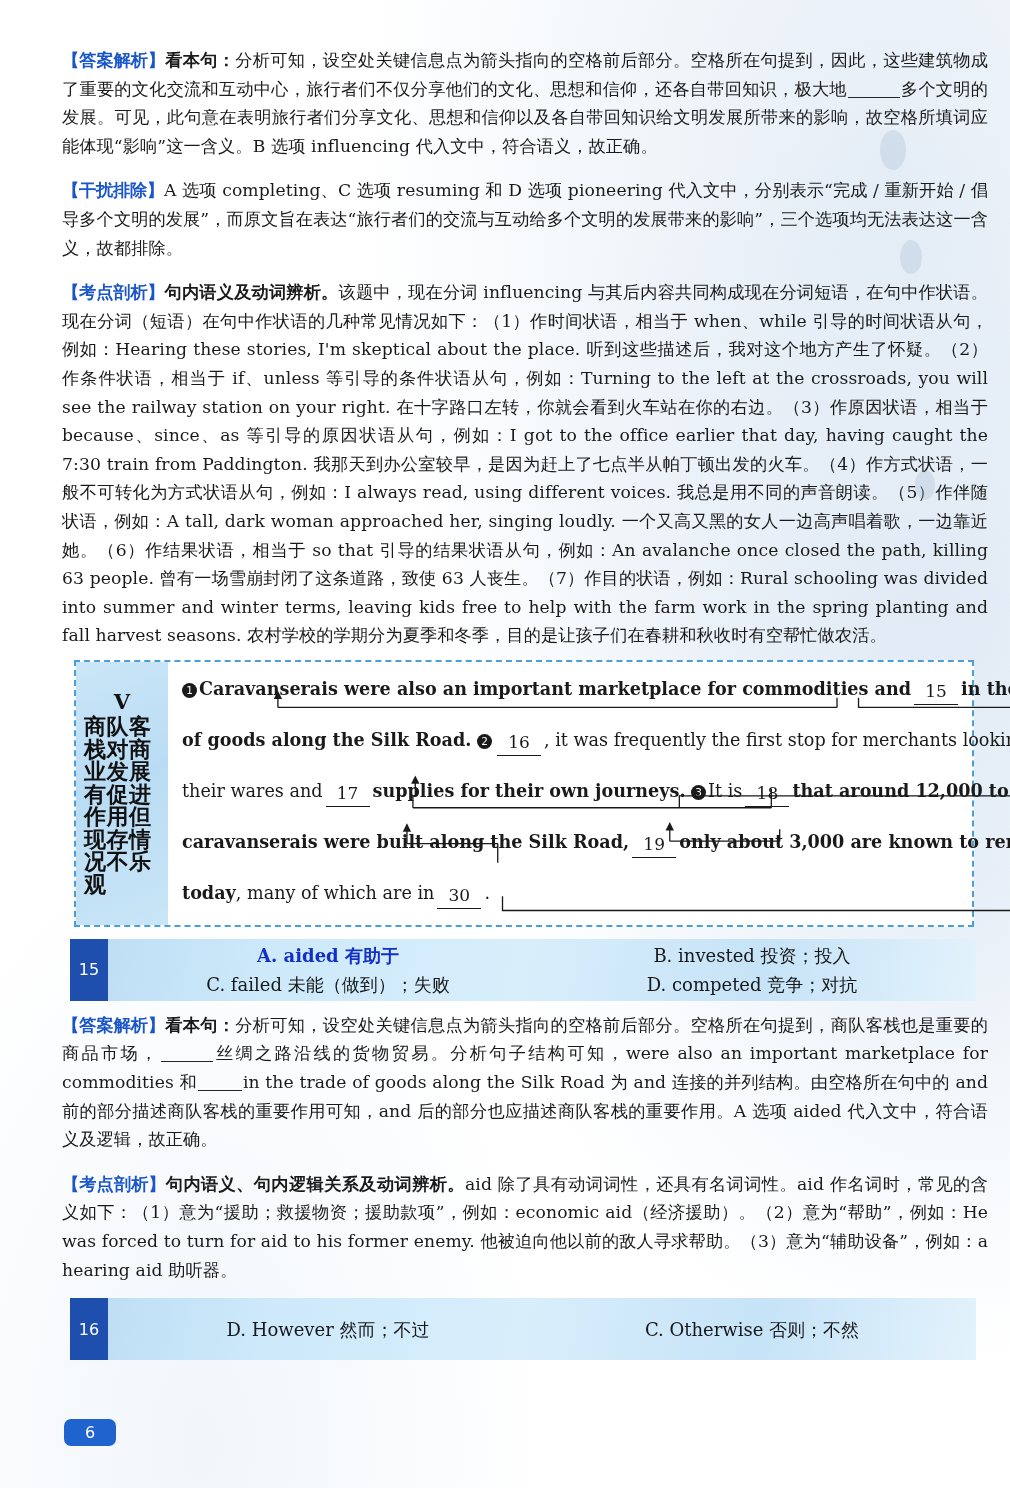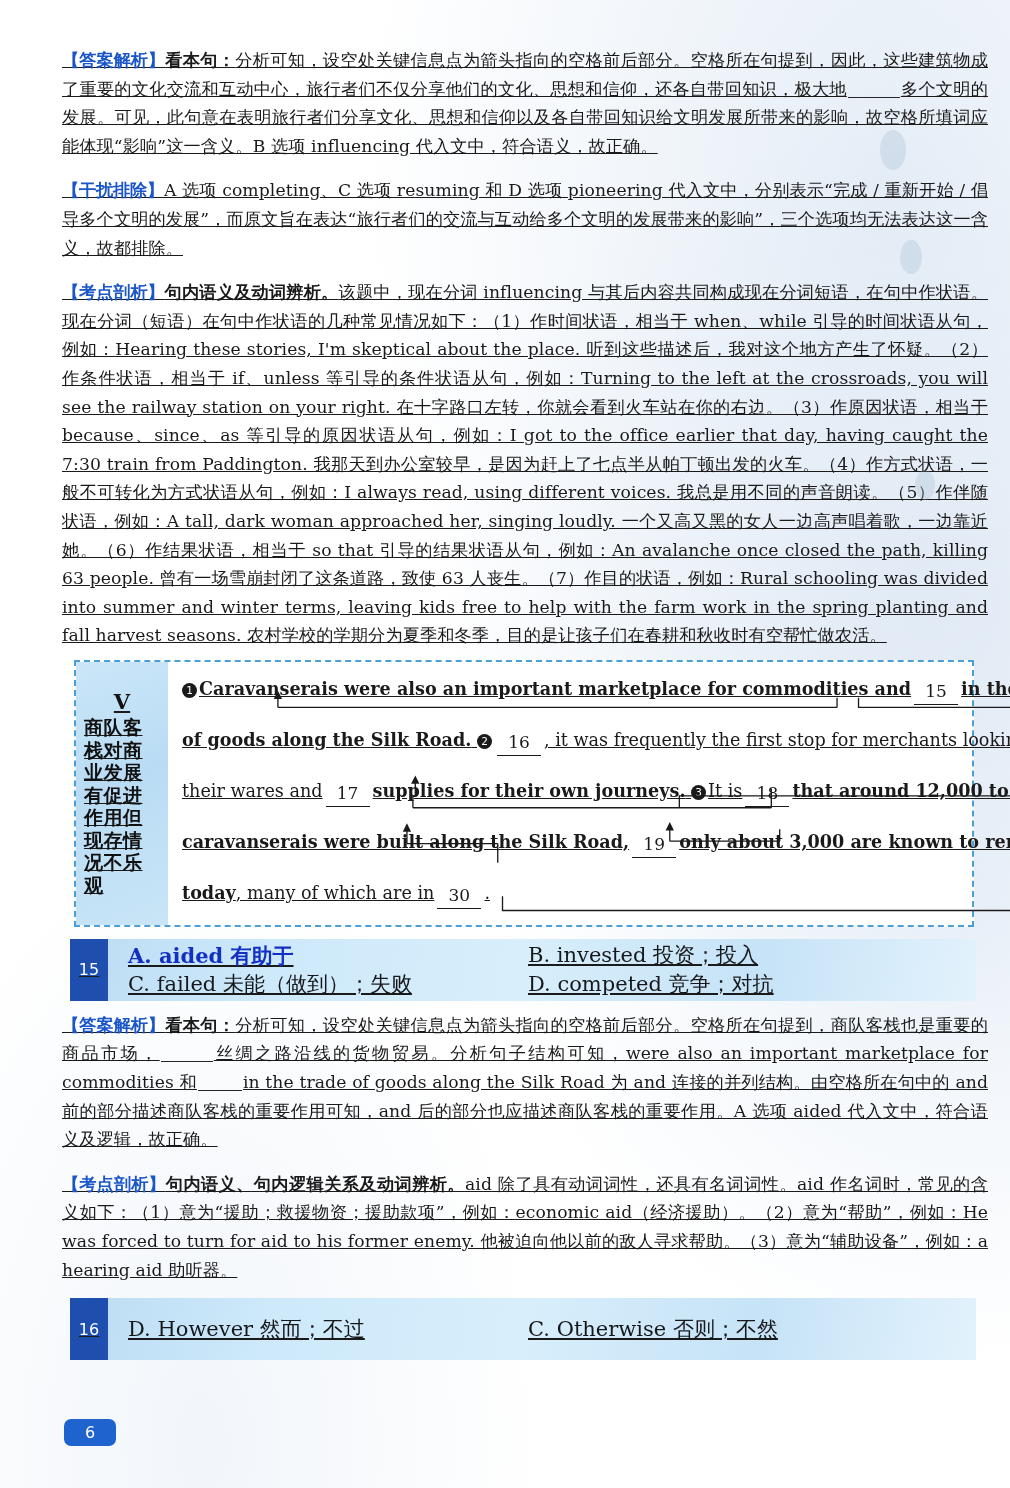--- a/index.html
+++ b/index.html
@@ -17,21 +17,20 @@
   .page {
     position: relative;
     width: 1010px; height: 1488px;
     padding: 46px 34px 0 62px;
     background:
       radial-gradient(ellipse at 88% 12%, rgba(198,216,236,0.45) 0%, rgba(255,255,255,0) 42%),
       radial-gradient(ellipse at 92% 40%, rgba(205,220,238,0.40) 0%, rgba(255,255,255,0) 38%),
       radial-gradient(ellipse at 96% 62%, rgba(200,218,238,0.35) 0%, rgba(255,255,255,0) 34%),
       radial-gradient(ellipse at 20% 97%, rgba(210,224,240,0.30) 0%, rgba(255,255,255,0) 30%),
       #ffffff;
-    text-decoration: underline;
   }
 
   
   .para {
     font-size: 17.2px;
     line-height: 28.6px;
     text-align: justify;
     text-justify: inter-ideograph;
     margin: 0 0 0 0;
     width: 926px;
@@ -76,21 +75,21 @@
   .passage-side .roman {
     font-weight: 700;
     font-size: 21px;
     line-height: 24px;
     margin-bottom: 2px;
     color: #111;
   }
   .passage-side .sidelabel {
     font-family: "DejaVu Sans", "Liberation Sans", sans-serif;
     font-weight: 700;
-    font-size: 19px;
+    font-size: 22px;
     line-height: 22.5px;
     letter-spacing: 0.5px;
     text-align: left;
     width: 76px;
     color: #111;
   }
   .passage-body {
     flex: 1;
     padding: 14px 12px 12px 14px;
     position: relative;
@@ -154,24 +153,25 @@
   }
   .answer-opts {
     flex: 1;
     display: grid;
     grid-template-columns: 400px 1fr;
     align-content: center;
     padding: 3px 0 3px 20px;
     row-gap: 2px;
   }
   .opt {
-    font-size: 21px;
+    font-size: 18px;
     line-height: 27px;
     color: #16181b;
     white-space: nowrap;
+    text-align: center;
   }
   .opt.correct {
     color: #1330c4;
     font-weight: 700;
   }
 
   
   .page-num {
     position: absolute;
     left: 64px;

